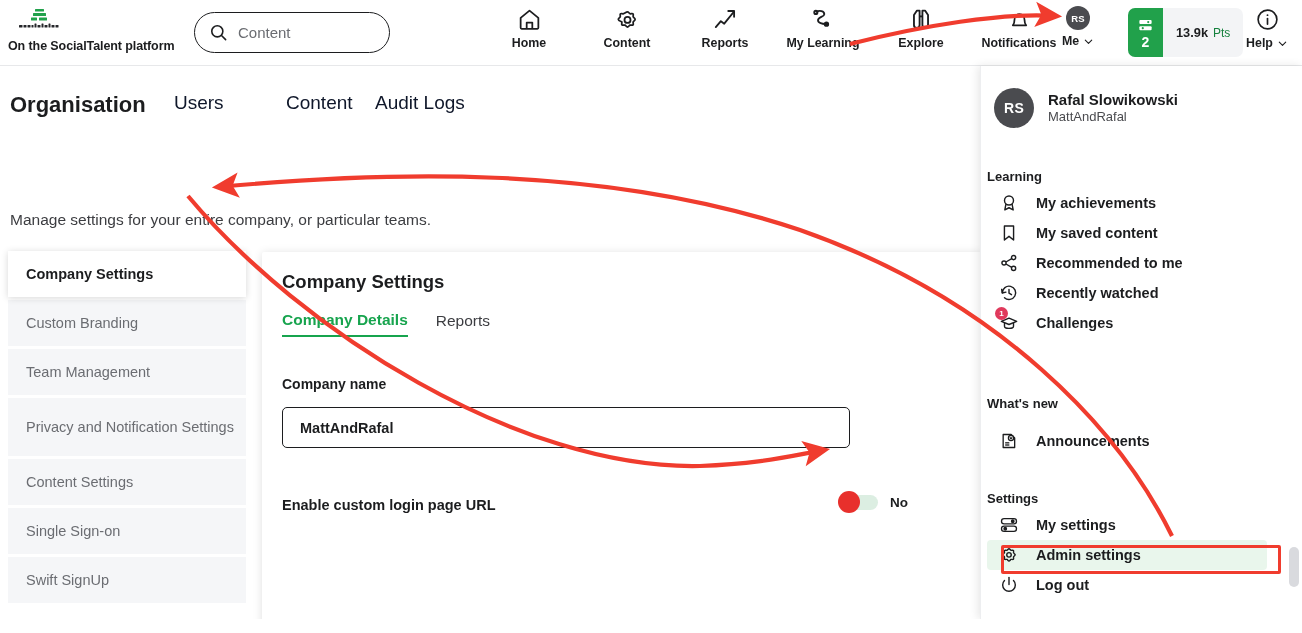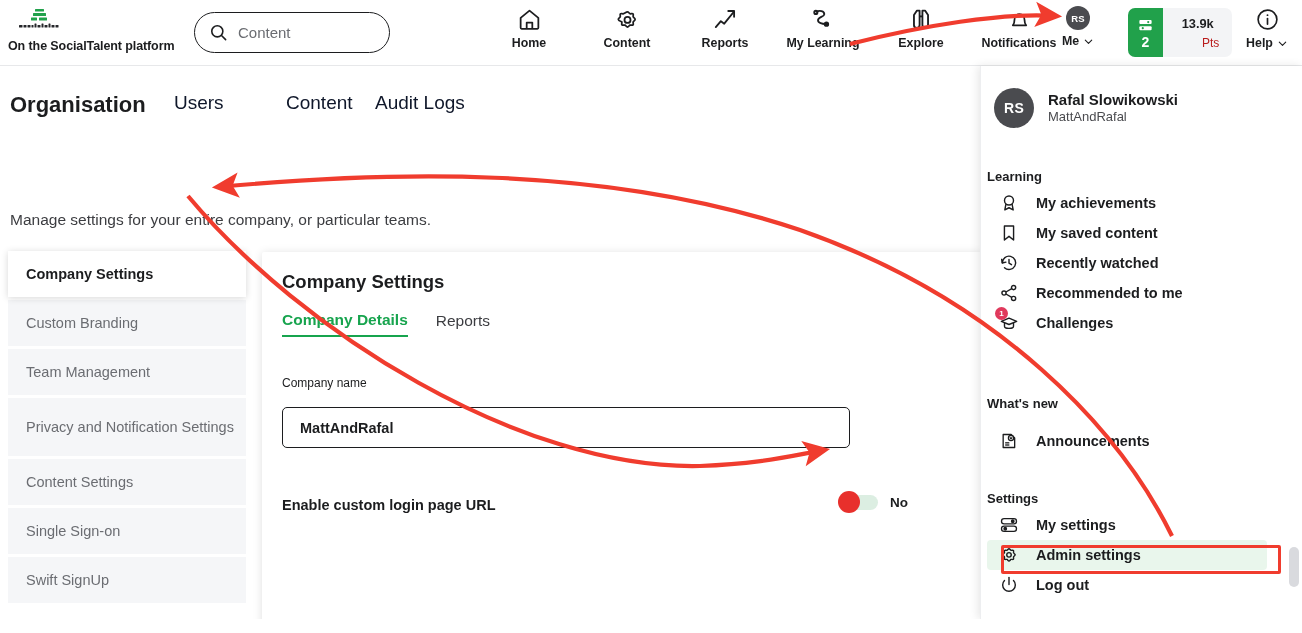--- a/index.html
+++ b/index.html
@@ -62,25 +62,25 @@
     height: 49px; display: flex; border-radius: 7px; overflow: hidden;
     background: #f3f4f6; cursor: pointer;
   }
   .pts-left {
     width: 35px; background: #21a14b; color: #fff;
     display: flex; flex-direction: column; align-items: center;
     justify-content: center; gap: 1px; padding-top: 2px;
   }
   .pts-level { font-size: 14px; font-weight: 700; line-height: 1; }
   .pts-right {
-    padding: 0 13px; display: flex; flex-direction: column;
+    padding: 0 13px; display: flex; flex-direction: row;
     align-items: center; justify-content: center; gap: 5px;
   }
   .pts-val { font-size: 12.8px; font-weight: 700; color: #1c1d1f; }
-  .pts-unit { font-size: 12px; color: #b91c1c; margin-left: 26px; }
+  .pts-unit { font-size: 12px; color: #15803d; }
 
   .help-block {
     position: absolute; left: 1238px; top: 6px; width: 58px;
     display: flex; flex-direction: column; align-items: center; gap: 4px; cursor: pointer;
   }
   .help-row { display: flex; align-items: center; gap: 4px; }
   .help-row .lbl { font-size: 12.4px; font-weight: 700; }
 
   
   .page {
@@ -122,21 +122,21 @@
     width: 720px; height: 392px; background: #fff;
     box-shadow: 0 1px 10px rgba(0,0,0,.13);
     border-radius: 2px;
   }
   .card-title { position:absolute; left:20px; top:19px; font-size:18.5px; font-weight:700; }
   .card-tabs { position:absolute; left:20px; top:59px; display:flex; gap: 28px; align-items:center;}
   .ctab { font-size: 15.5px; color:#3c3d41; cursor:pointer; padding-bottom: 6px;}
   .ctab.active {
     color: #17a44e; font-weight: 700; border-bottom: 2.5px solid #17a44e;
   }
-  .field-label { position:absolute; left:20px; top:124px; font-size:12px; font-weight:400;}
+  .field-label { position:absolute; left:20px; top:124px; font-size:14px; font-weight:700;}
   .name-input {
     position:absolute; left:20px; top:155px; width:568px; height:41px;
     border: 1.6px solid #1c1d1f; border-radius: 5px;
     display:flex; align-items:center; padding-left: 17px;
     font-size: 14.5px; font-weight: 700; color:#1c1d1f; background:#fff;
   }
   .toggle-label { position:absolute; left:20px; top:245px; font-size:14.5px; font-weight:700;}
   .toggle-wrap { position:absolute; left:578px; top:243px; display:flex; align-items:center; gap:12px;}
   .toggle {
     width: 38px; height: 15px; border-radius: 9px; background:#dceee2;
@@ -424,44 +424,44 @@
         <span class="ico">
           <svg width="20" height="20" viewBox="0 0 24 24" fill="none" stroke="#1c1d1f" stroke-width="1.7" stroke-linejoin="round">
             <path d="M6.5 3.6h11v16.8L12 16l-5.5 4.4z"></path>
           </svg>
         </span>
         <span class="txt">My saved content</span>
       </div>
 
       <div class="rp-item">
         <span class="ico">
-          <svg width="20" height="20" viewBox="0 0 24 24" fill="none" stroke="#1c1d1f" stroke-width="1.7" stroke-linecap="round" stroke-linejoin="round">
-            <path d="M4 11.8a8 8 0 1 1 2.6 5.9"></path>
-            <polyline points="3.2,7.6 3.9,12 8.3,11"></polyline>
-            <polyline points="12,7.8 12,12.2 15,14"></polyline>
-          </svg>
-        </span>
-        <span class="txt">Recently watched</span>
-      </div>
-
-      <div class="rp-item">
-        <span class="ico">
           <svg width="20" height="20" viewBox="0 0 24 24" fill="none" stroke="#1c1d1f" stroke-width="1.7">
             <circle cx="17.5" cy="5.5" r="2.5"></circle>
               <circle cx="6" cy="12" r="2.5"></circle>
               <circle cx="17.5" cy="18.5" r="2.5"></circle>
             <line x1="8.3" y1="10.8" x2="15.3" y2="6.8"></line>
               <line x1="8.3" y1="13.2" x2="15.3" y2="17.2"></line>
           </svg>
         </span>
         <span class="txt">Recommended to me</span>
       </div>
 
       <div class="rp-item">
         <span class="ico">
+          <svg width="20" height="20" viewBox="0 0 24 24" fill="none" stroke="#1c1d1f" stroke-width="1.7" stroke-linecap="round" stroke-linejoin="round">
+            <path d="M4 11.8a8 8 0 1 1 2.6 5.9"></path>
+            <polyline points="3.2,7.6 3.9,12 8.3,11"></polyline>
+            <polyline points="12,7.8 12,12.2 15,14"></polyline>
+          </svg>
+        </span>
+        <span class="txt">Recently watched</span>
+      </div>
+
+      <div class="rp-item">
+        <span class="ico">
           <svg width="20" height="20" viewBox="0 0 24 24" fill="none" stroke="#1c1d1f" stroke-width="1.7" stroke-linejoin="round">
             <path d="M2.8 10 12 6.2l9.2 3.8L12 13.8z"></path>
             <path d="M6.6 11.6v4.2c0 1.5 2.6 2.6 5.4 2.6s5.4-1.1 5.4-2.6v-4.2"></path>
           </svg>
           <span class="badge-dot">1</span>
         </span>
         <span class="txt">Challenges</span>
       </div>
     </div>
 

